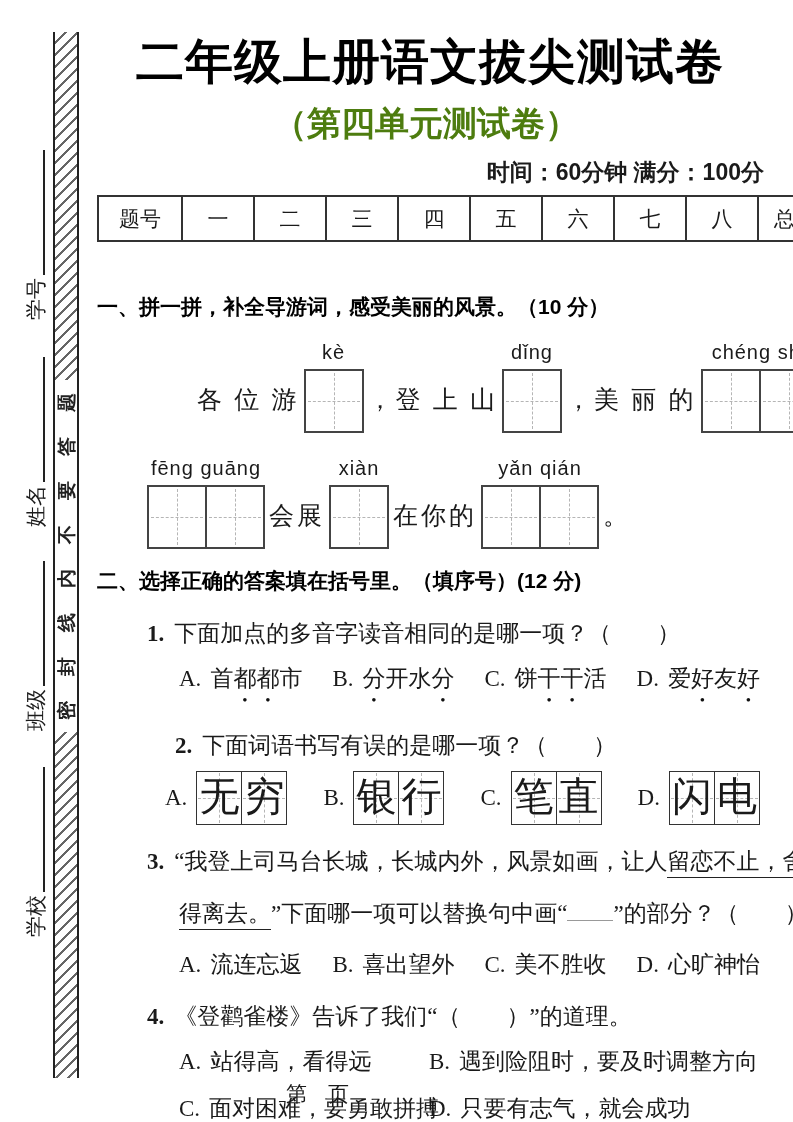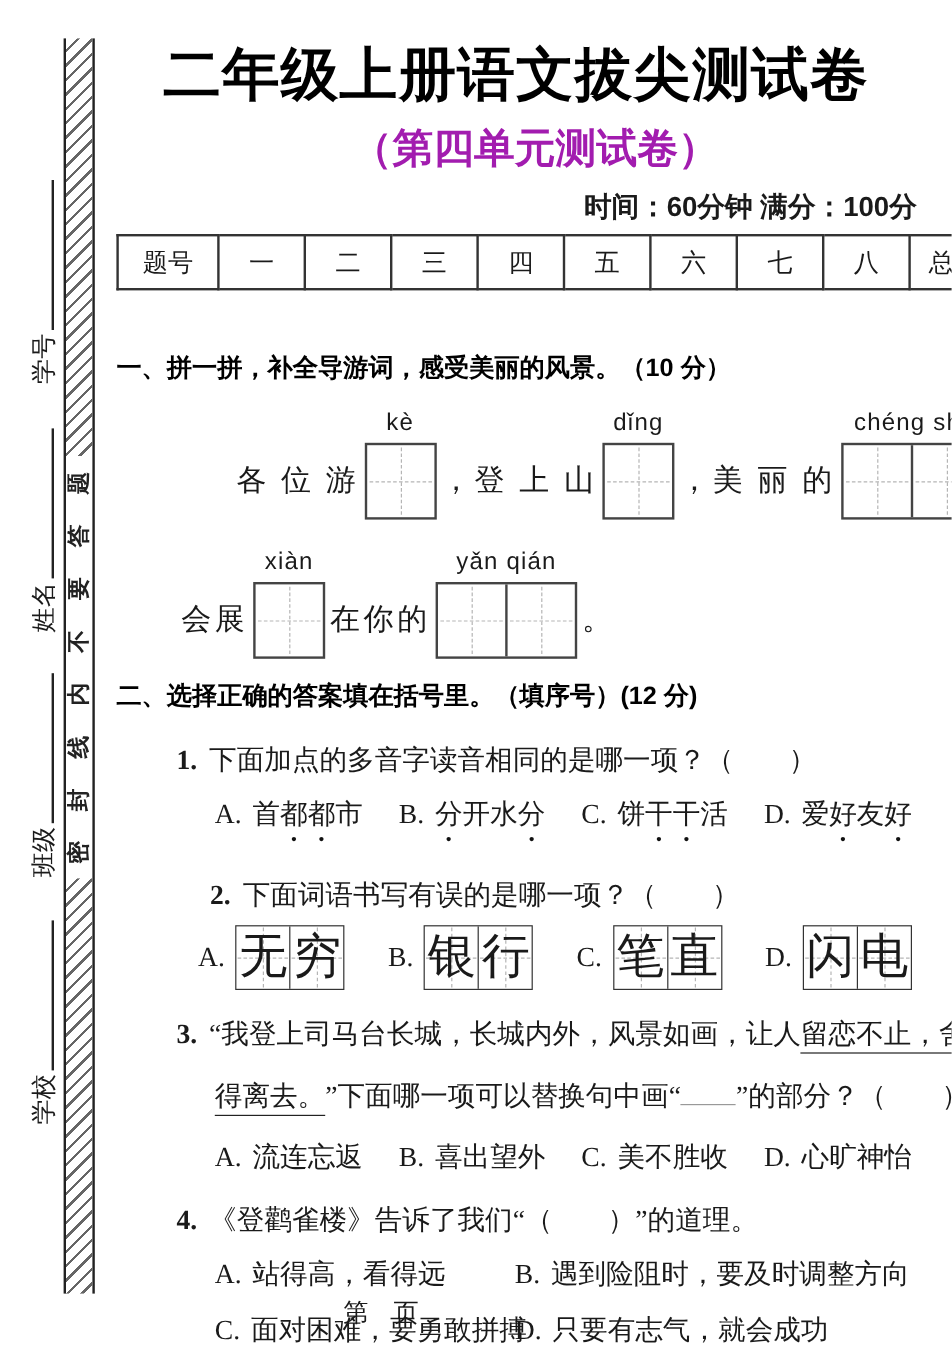--- a/index.html
+++ b/index.html
@@ -40,23 +40,23 @@
     font-weight:bold;font-size:19px;line-height:1;color:#222;
   }
 
   
   .title{
     position:absolute;top:30px;left:85px;width:690px;margin:0;text-align:center;
     font-family:"Liberation Sans","DejaVu Sans",sans-serif;
     font-weight:bold;font-size:48px;letter-spacing:1px;color:#000;
   }
   .subtitle{
-    position:absolute;top:101px;left:101px;width:690px;text-align:center;
+    position:absolute;top:101px;left:81px;width:690px;text-align:center;
     font-family:"Liberation Sans","DejaVu Sans",sans-serif;
-    font-weight:bold;font-size:34px;color:#a21caf;
+    font-weight:bold;font-size:34px;color:#4d7c0f;
   }
   .info{
     position:absolute;top:157px;left:97px;width:667px;text-align:right;
     font-family:"Liberation Sans","DejaVu Sans",sans-serif;
     font-weight:600;font-size:23px;
   }
 
   
   .score-table{
     position:absolute;top:195px;left:97px;width:736px;border-collapse:collapse;
@@ -238,20 +238,27 @@
         <span class="ptext">，美 丽 的</span>
         <div class="pbox">
           <div class="pinyin">chéng  shì</div>
           <div class="tian">
             <div class="tcell"></div>
             <div class="tcell"></div>
           </div>
         </div>
       </div>
     <div class="pline pline2" id="s1line2">
+        <div class="pbox">
+          <div class="pinyin">fēng guāng</div>
+          <div class="tian">
+            <div class="tcell"></div>
+            <div class="tcell"></div>
+          </div>
+        </div>
         <span class="ptext">会展</span>
         <div class="pbox">
           <div class="pinyin">xiàn</div>
           <div class="tian">
             <div class="tcell"></div>
           </div>
         </div>
         <span class="ptext">在你的</span>
         <div class="pbox">
           <div class="pinyin">yǎn  qián</div>

